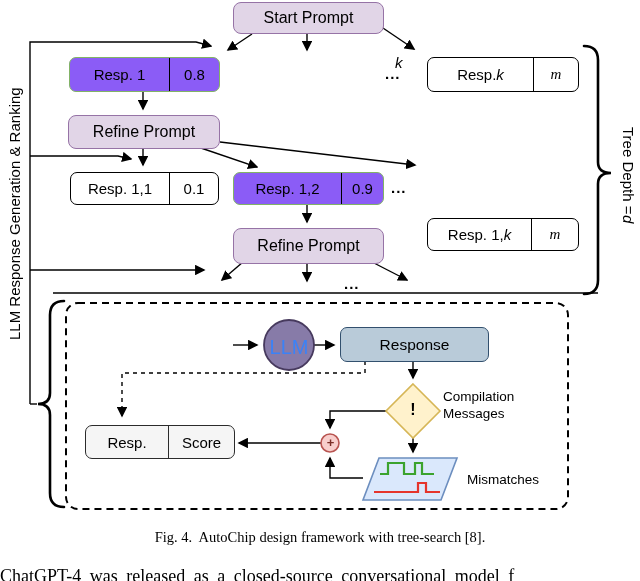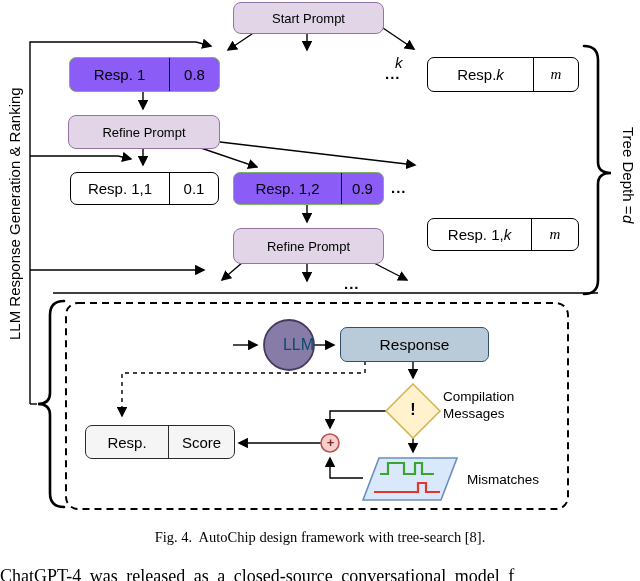--- a/index.html
+++ b/index.html
@@ -7,42 +7,42 @@
         font-family:"Liberation Sans",sans-serif;color:#000;}
   svg.wires{position:absolute;left:0;top:0;}
 
   .node{position:absolute;display:flex;align-items:stretch;background:#fff;
         border:1.6px solid #000;border-radius:7px;font-size:15px;overflow:hidden;}
   .node .cell{display:flex;align-items:center;justify-content:center;flex:1;}
   .node .score{border-left:1.6px solid #000;flex:none;}
   .node.green{background:#8b5cf6;border-color:#82B366;text-align:center;}
   .node.green .score{border-left-color:#000;}
   .prompt-node{position:absolute;display:flex;align-items:center;justify-content:center;
-        background:#E1D5E7;border:1.6px solid #9673A6;border-radius:8px;font-size:13px;}
+        background:#E1D5E7;border:1.6px solid #9673A6;border-radius:8px;font-size:16px;}
   .response-node{position:absolute;display:flex;align-items:center;justify-content:center;
         background:#B9CBD9;border:1.6px solid #32506E;border-radius:7px;font-size:15.5px;}
   .score-node{position:absolute;display:flex;align-items:stretch;background:#F5F5F5;
         border:1.6px solid #2b2b2b;border-radius:7px;font-size:15px;overflow:hidden;}
   .score-node .cell{display:flex;align-items:center;justify-content:center;}
   .score-node .score{border-left:1.6px solid #2b2b2b;}
 
   .vlabel-left{position:absolute;left:0;top:8px;height:412px;width:28px;
         writing-mode:vertical-rl;transform:rotate(180deg);
         display:flex;align-items:center;justify-content:center;
         font-size:15px;white-space:nowrap;}
   .vlabel-right{position:absolute;left:617px;top:104px;height:142px;width:22px;
         writing-mode:vertical-rl;display:flex;align-items:center;justify-content:center;
         font-size:15px;white-space:nowrap;}
   .ital{font-style:italic;}
   .ital-serif{font-style:italic;font-family:"Liberation Serif",serif;}
 
   .floating{position:absolute;font-size:15px;line-height:1;}
   .dots{letter-spacing:1px;font-weight:bold;}
-  .llm-label{position:absolute;left:264px;top:336px;width:50px;text-align:right;
-        color:#0c4a6e;font-size:16px;}
+  .llm-label{position:absolute;left:264px;top:336px;width:50px;text-align:center;
+        color:#3b82f6;font-size:20px;}
   .bang{position:absolute;left:403px;top:401px;width:20px;text-align:center;
         font-size:16px;font-weight:600;}
   .plus-sign{position:absolute;left:322px;top:435px;width:17px;text-align:center;
         font-size:13px;font-weight:700;color:#7B2D26;}
   .annot{position:absolute;font-size:13.5px;line-height:17px;}
   .caption{position:absolute;left:0;top:529px;width:640px;text-align:center;
         font-family:"Liberation Serif",serif;font-size:14.5px;white-space:pre;}
   .bodyline{position:absolute;left:0;top:566px;width:640px;
         font-family:"Liberation Serif",serif;font-size:18px;white-space:nowrap;
         word-spacing:4px;}

